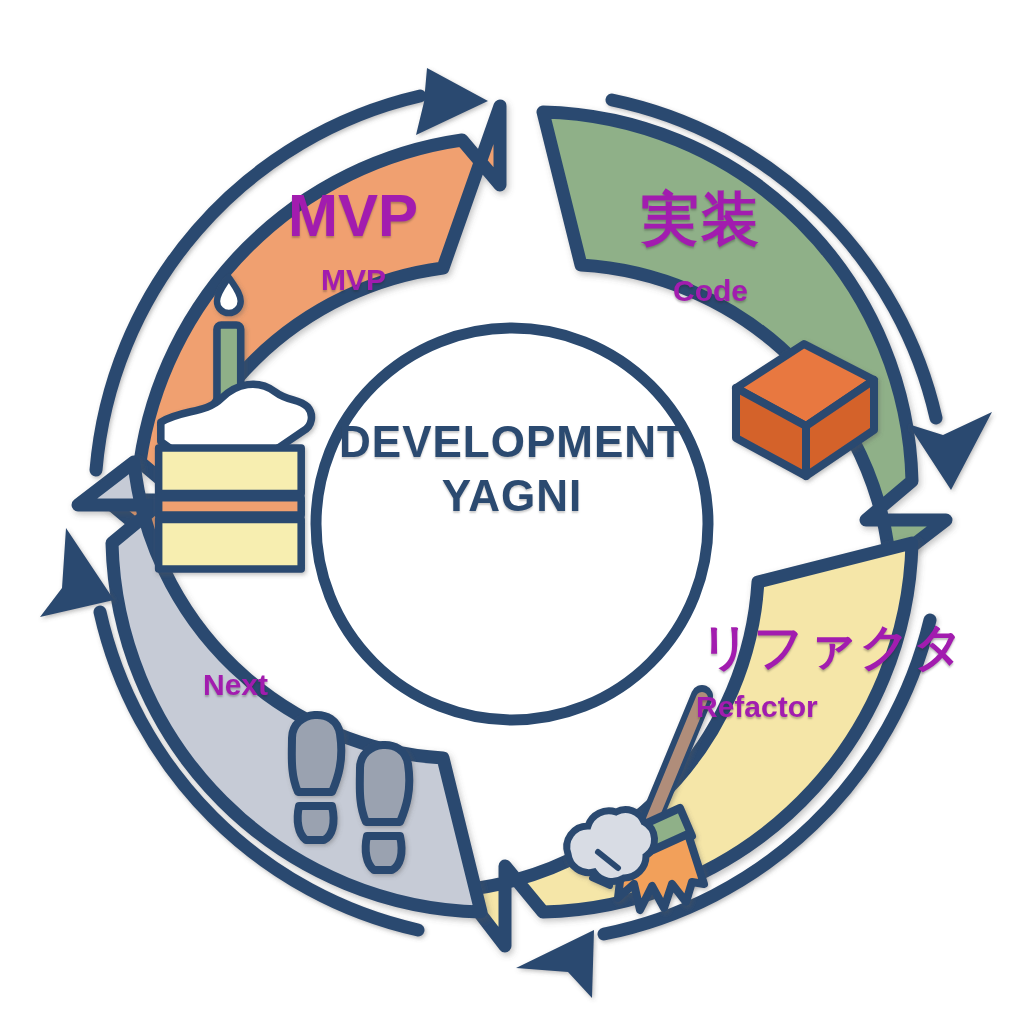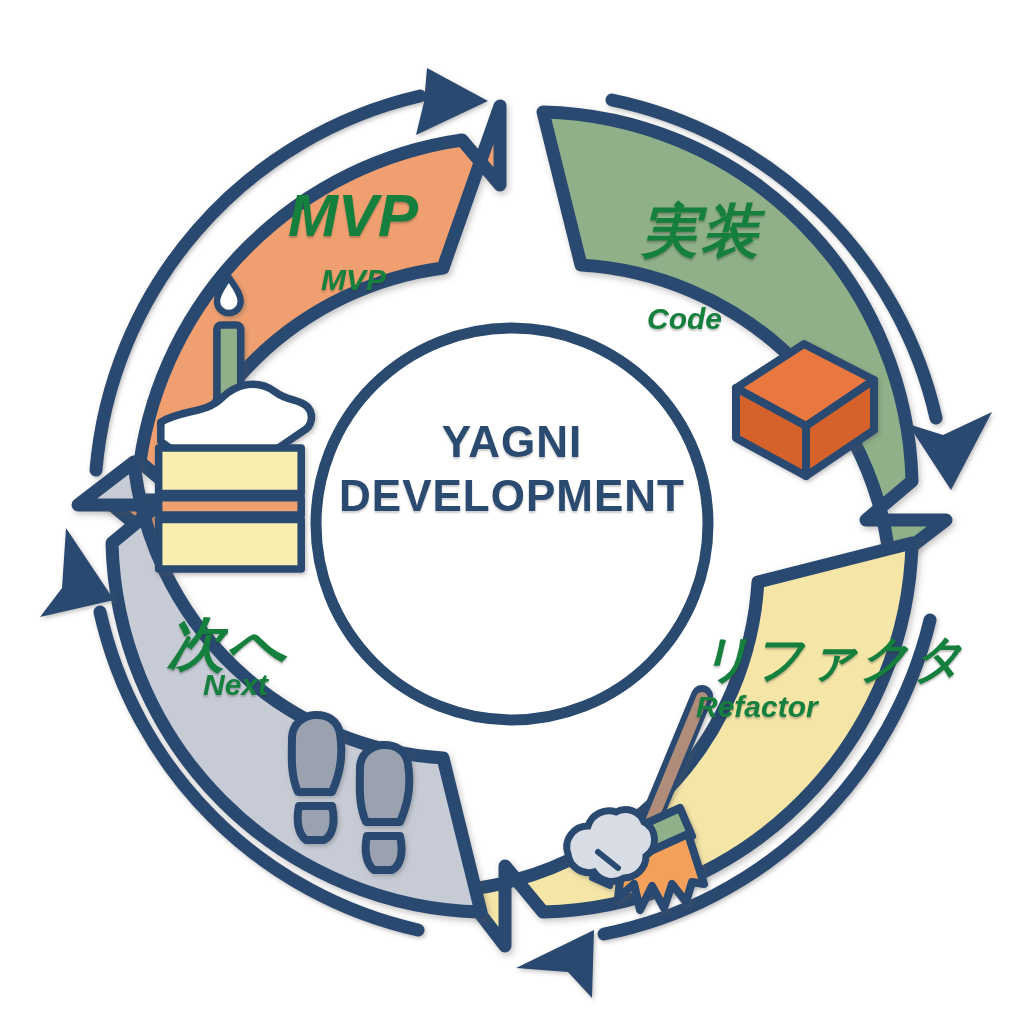--- a/index.html
+++ b/index.html
@@ -44,27 +44,26 @@
     fill: #ffffff;
     stroke: #2b4a70;
     stroke-width: 11;
   }
   
   .lbl {
     position: absolute;
     margin: 0;
     white-space: nowrap;
     line-height: 1;
-    color: #15803d;
+    color: #a21caf;
     font-weight: bold;
     text-shadow: 0 2px 2px rgba(40,40,40,0.30);
-    font-style: italic;
   }
   .lbl-main   { font-size: 60px; letter-spacing: 0px; }
-  .lbl-jp     { font-size: 58px; letter-spacing: 2px; margin-top: 12px; }
+  .lbl-jp     { font-size: 58px; letter-spacing: 2px; }
   .lbl-sub    { font-size: 30px; font-weight: bold; }
 
   .center-text {
     position: absolute;
     left: 312px;
     top: 415px;
     width: 400px;
     text-align: center;
     color: #2b4a70;
     font-weight: bold;
@@ -73,21 +72,21 @@
     letter-spacing: 1px;
     text-shadow: 0 2px 2px rgba(70,70,70,0.28);
   }
   .center-text span { display: block; }
 
   
   #mvp-title { left: 288px; top: 186px; }
   #mvp-sub   { left: 321px; top: 265px; }
   
   #code-title { left: 641px; top: 190px; }
-  #code-sub   { left: 647px; top: 276px; margin-top: 28px; }
+  #code-sub   { left: 673px; top: 276px; }
   
   #refactor-title { left: 700px; top: 622px; text-align: center; }
   #refactor-sub   { left: 696px; top: 692px; }
   
   #next-title { left: 167px; top: 603px; }
   #next-sub   { left: 203px; top: 670px; }
 </style>
 </head>
 <body>
 
@@ -249,21 +248,20 @@
 
   <div class="lbl lbl-main" id="mvp-title">MVP</div>
   <div class="lbl lbl-sub" id="mvp-sub">MVP</div>
 
   <div class="lbl lbl-jp" id="code-title">実装</div>
   <div class="lbl lbl-sub" id="code-sub">Code</div>
 
   <div class="lbl lbl-jp" id="refactor-title" style="font-size:50px;">リファクタ</div>
   <div class="lbl lbl-sub" id="refactor-sub">Refactor</div>
 
-  <div class="lbl lbl-jp" id="next-title">次へ</div>
   <div class="lbl lbl-sub" id="next-sub">Next</div>
 
   <div class="center-text">
+    <span>DEVELOPMENT</span>
     <span>YAGNI</span>
-    <span>DEVELOPMENT</span>
   </div>
 
 </div>
 
 </body></html>

